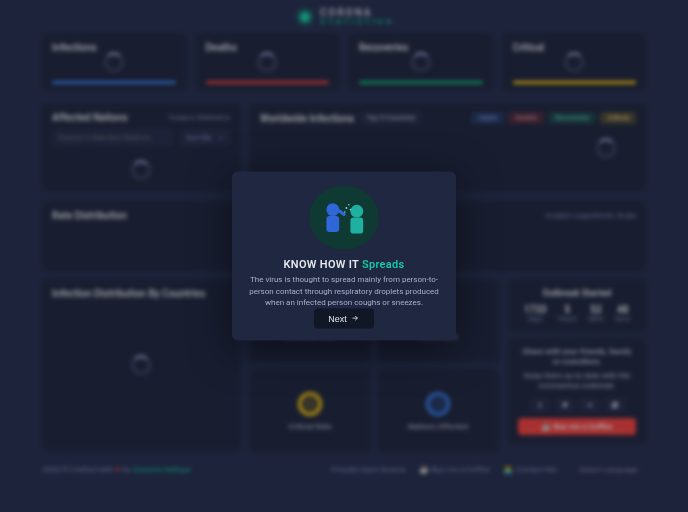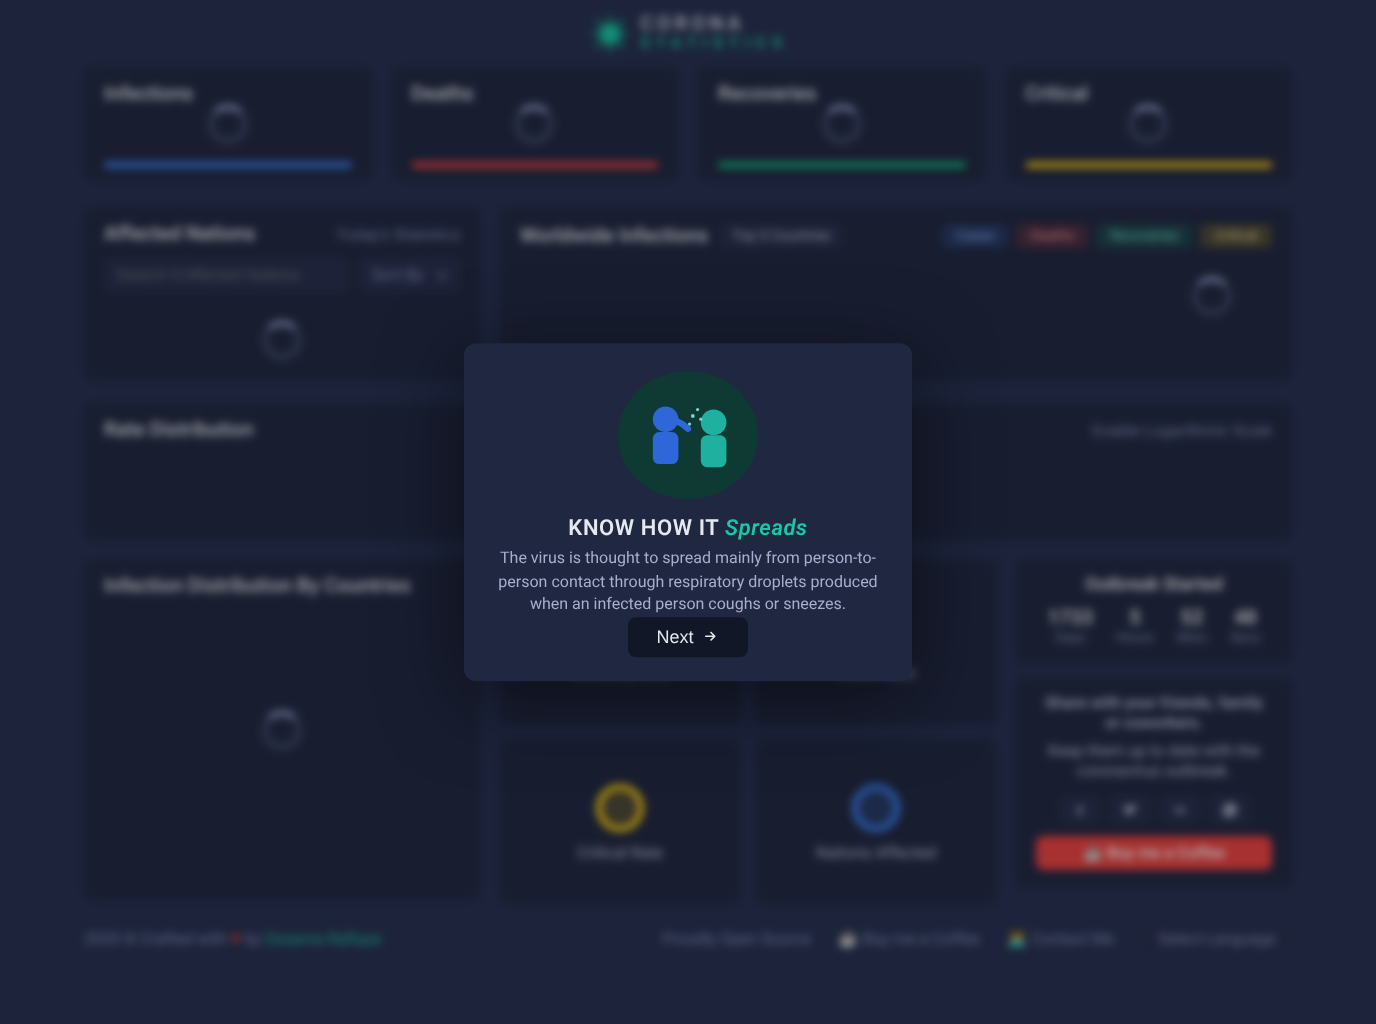--- a/index.html
+++ b/index.html
@@ -250,21 +250,21 @@
     box-shadow:0 8px 40px rgba(0,0,0,.5);
     color:#e6e8ef;
   }
   .modal .illus{
     width:70px;height:64px;margin:0 auto 8px;
     position:relative;
   }
   .illus-bg{position:absolute;inset:0;border-radius:50%;background:#0f3a33;}
   .illus svg{position:relative;}
   .modal h3 { font-size:11px; font-weight:600; letter-spacing:.3px; margin-bottom:3px;}
-  .modal h3 .highlight{color:#18c9a6;font-style:italic;}
+  .modal h3 .highlight{color:#18c9a6;}
   .modal .sub{font-size:8px; color:#c0c6dd; margin-bottom:7px;}
   .modal .sub .cov{color:#ef4444; font-weight:600;}
   .modal p.body{font-size:8px; color:#a7afce; line-height:1.45; }
   .modal .next{
     display:inline-flex; align-items:center; gap:4px;
     background:#111726; color:#e6e8ef;
     font-size:9px; font-weight:500;
     padding:5px 14px; border-radius:4px;
     border:none; cursor:pointer;
   }

